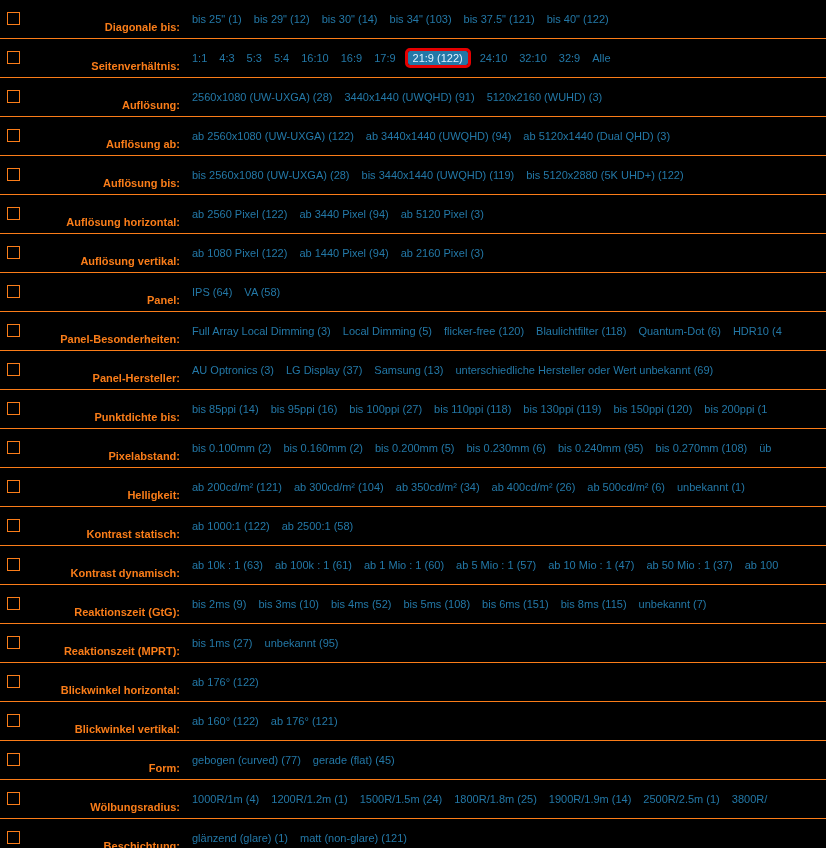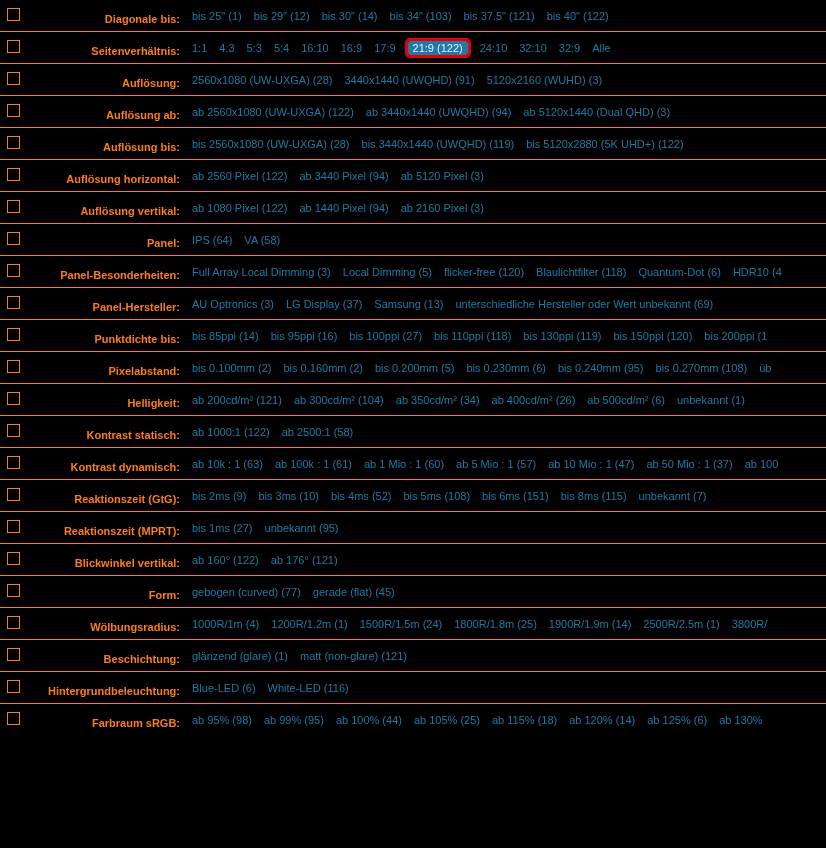--- a/index.html
+++ b/index.html
@@ -1,21 +1,21 @@
 <!DOCTYPE html>
 <html><head>
 <meta charset="utf-8">
 <style>
   body{margin:0;background:#000;font:11px Verdana,Arial,sans-serif;color:#fa7d19;overflow:hidden;width:826px}
   table{width:826px;border-collapse:collapse}
   td{border-top:1px solid #fa7d19;padding:0;vertical-align:middle}
   tr:first-child td{border-top:none}
   .cb{width:26px;text-align:center;padding:5px 0}
   .cb input{appearance:none;width:13px;height:13px;border:1px solid #fa7d19;background:#000}
-  .lab{width:154px;text-align:right;padding:11px 6px 5px 0;font-weight:bold;color:#fa7d19}
+  .lab{width:154px;text-align:right;padding:21px 6px 5px 0;font-weight:bold;color:#fa7d19}
   .val{padding:5px 6px;white-space:nowrap;overflow:hidden}
   .val a{color:#2378a7;text-decoration:none;margin-right:12px;display:inline-block}
   .val a.sel{background:#2378a7;color:#dff3ff;padding:1px 5px;border-radius:2px;}
   .hl1 .val a.sel{outline:3px solid #e60000;outline-offset:0}
 </style>
 </head>
 <body>
 
 <table>
     <tbody id="tb">
@@ -99,20 +99,25 @@
         <td class="lab">Reaktionszeit (GtG):</td>
         <td class="val"><a href="#">bis 2ms (9)</a><a href="#">bis 3ms (10)</a><a href="#">bis 4ms (52)</a><a href="#">bis 5ms (108)</a><a href="#">bis 6ms (151)</a><a href="#">bis 8ms (115)</a><a href="#">unbekannt (7)</a></td>
       </tr>
       <tr>
         <td class="cb"><input type="checkbox" style=""></td>
         <td class="lab">Reaktionszeit (MPRT):</td>
         <td class="val"><a href="#">bis 1ms (27)</a><a href="#">unbekannt (95)</a></td>
       </tr>
       <tr>
         <td class="cb"><input type="checkbox" style=""></td>
+        <td class="lab">Blickwinkel horizontal:</td>
+        <td class="val"><a href="#">ab 176° (122)</a></td>
+      </tr>
+      <tr>
+        <td class="cb"><input type="checkbox" style=""></td>
         <td class="lab">Blickwinkel vertikal:</td>
         <td class="val"><a href="#">ab 160° (122)</a><a href="#">ab 176° (121)</a></td>
       </tr>
       <tr>
         <td class="cb"><input type="checkbox" style=""></td>
         <td class="lab">Form:</td>
         <td class="val"><a href="#">gebogen (curved) (77)</a><a href="#">gerade (flat) (45)</a></td>
       </tr>
       <tr>
         <td class="cb"><input type="checkbox" style=""></td>

